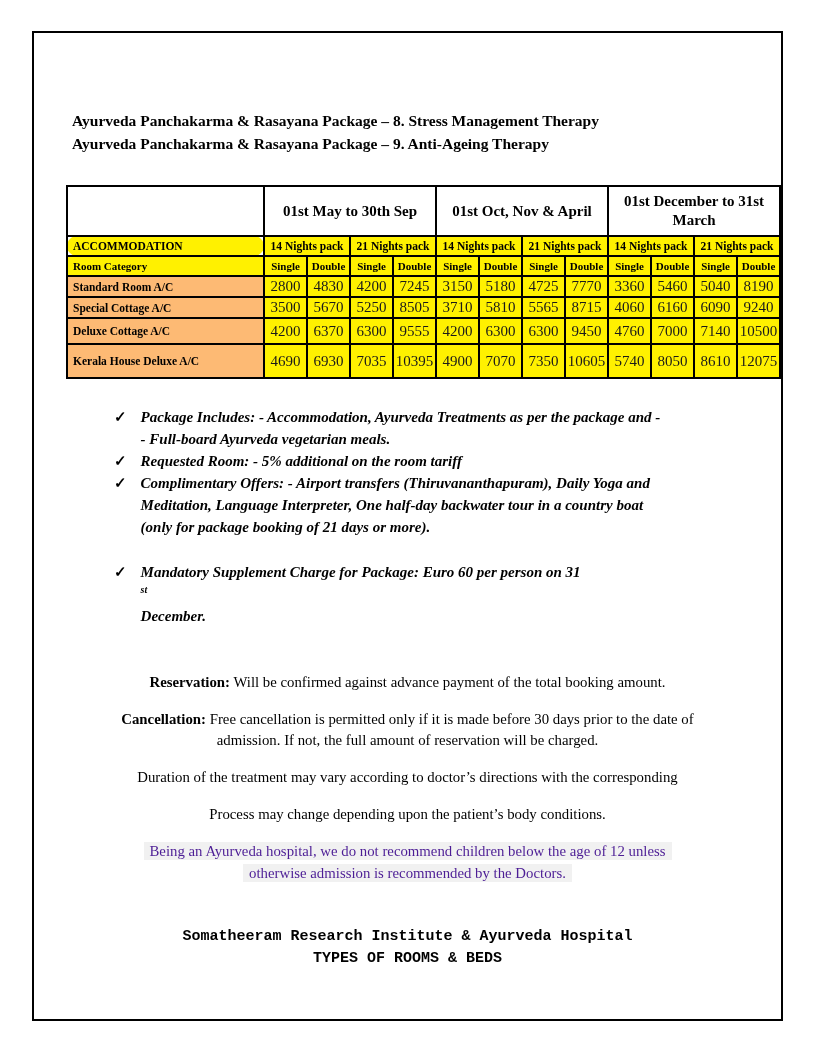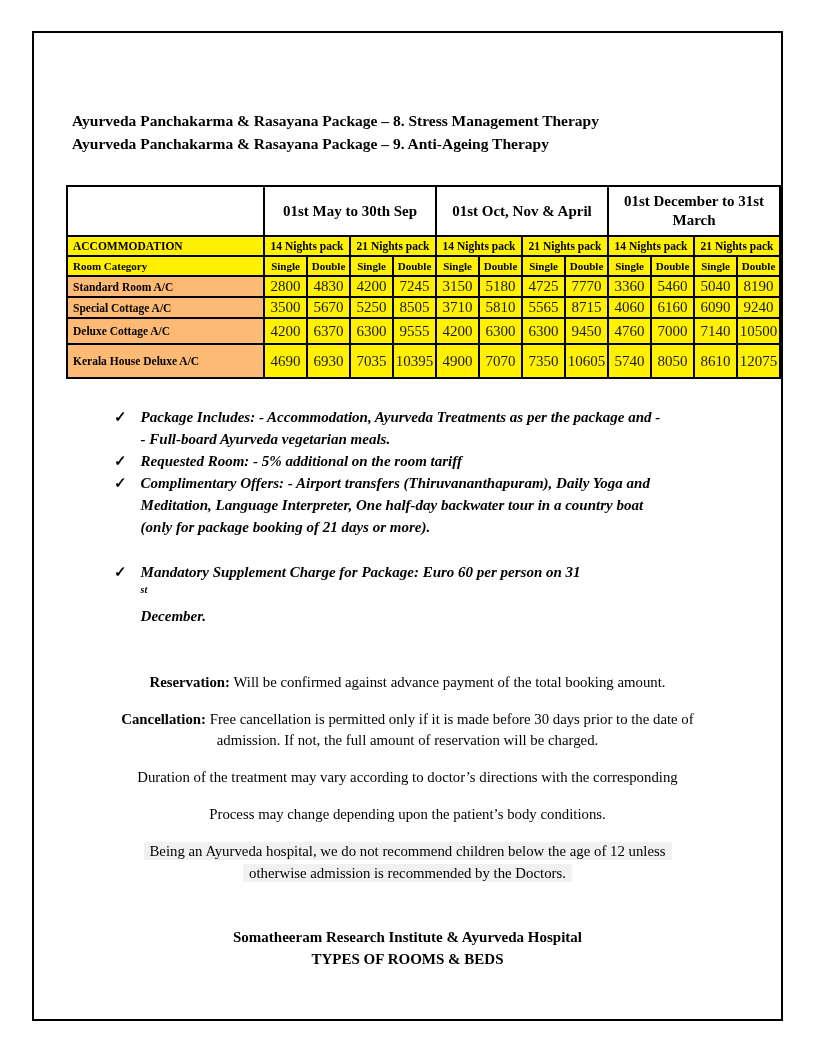--- a/index.html
+++ b/index.html
@@ -9,45 +9,45 @@
     border:2px solid #000; background:#fff;
   }
   .titles { margin:76px 0 0 38px; font-weight:bold; font-size:15.5px; line-height:23px; }
 
   table.rates { border-collapse:collapse; table-layout:fixed; margin:30px 0 7px 32px; }
   table.rates td, table.rates th { border:2px solid #000; padding:0; overflow:hidden; }
   .col-room { width:197px; }
   .col-val  { width:43px; }
   .season-row th { height:50px; font-size:15px; font-weight:bold; background:#fff; line-height:19px; }
   .acc-row td { height:20px; background:#FFF100; font-size:11.5px; font-weight:bold; text-align:center; }
-  .acc-row td.left { text-align:left; padding-left:5px; }
+  .acc-row td.left { text-align:left; padding-left:5px;border-radius:10px; }
   .cat-row td { height:20px; background:#FFF100; font-size:11px; font-weight:bold; text-align:center; }
   .cat-row td.left { text-align:left; padding-left:5px; }
   .data-row td { background:#FFF100; font-size:15px; text-align:center; color:#1a1a1a; }
   .data-row td.room { background:#fdba74; font-size:11.5px; font-weight:bold; text-align:left; padding-left:5px; color:#000; }
   .r-std td, .r-gar td, .r-spe td { height:21px; }
   .r-del td { height:26px; }
   .r-ker td { height:34px; }
   .wrap-narrow { display:inline-block; max-width:128px; line-height:13px; vertical-align:middle; }
 
   .bullets { margin:27px 0 0 80px; width:600px; }
   .bullet { display:flex; gap:14px; font-weight:bold; font-style:italic; font-size:15px; line-height:22px; }
   .bullet .check { font-style:normal; flex:0 0 auto; }
   .bullet .b-lines span { display:block; }
   .bullet.gap { margin-top:23px; }
   sup.st { font-size:10px; vertical-align:super; line-height:0; }
 
   .note { text-align:center; font-size:14.8px; line-height:21px; margin-top:16px; padding:0 40px; }
   .note b { font-weight:bold; }
   .note .nline { display:block; }
   .note-reservation { margin-top:45px; }
-  .warning { color:#000000; }
+  .warning { color:#4c1d95; }
   .warning .hl { background:#F1F1F1; padding:1px 6px; }
   .warning .nline { display:block; margin-top:1px; }
-  .footer { margin-top:42px; font-weight:bold; font-size:15px; line-height:22px; text-align:center; }
+  .footer { margin-top:42px; font-weight:bold; font-size:15px; line-height:22px; text-align:center;font-family:Liberation Mono, monospace; }
   .footer span { display:block; }
 </style>
 </head>
 <body>
 
 <div class="page-frame">
 
   <div class="titles">
     <div>Ayurveda Panchakarma &amp; Rasayana Package – 8. Stress Management Therapy</div>
     <div>Ayurveda Panchakarma &amp; Rasayana Package – 9. Anti-Ageing Therapy</div>

